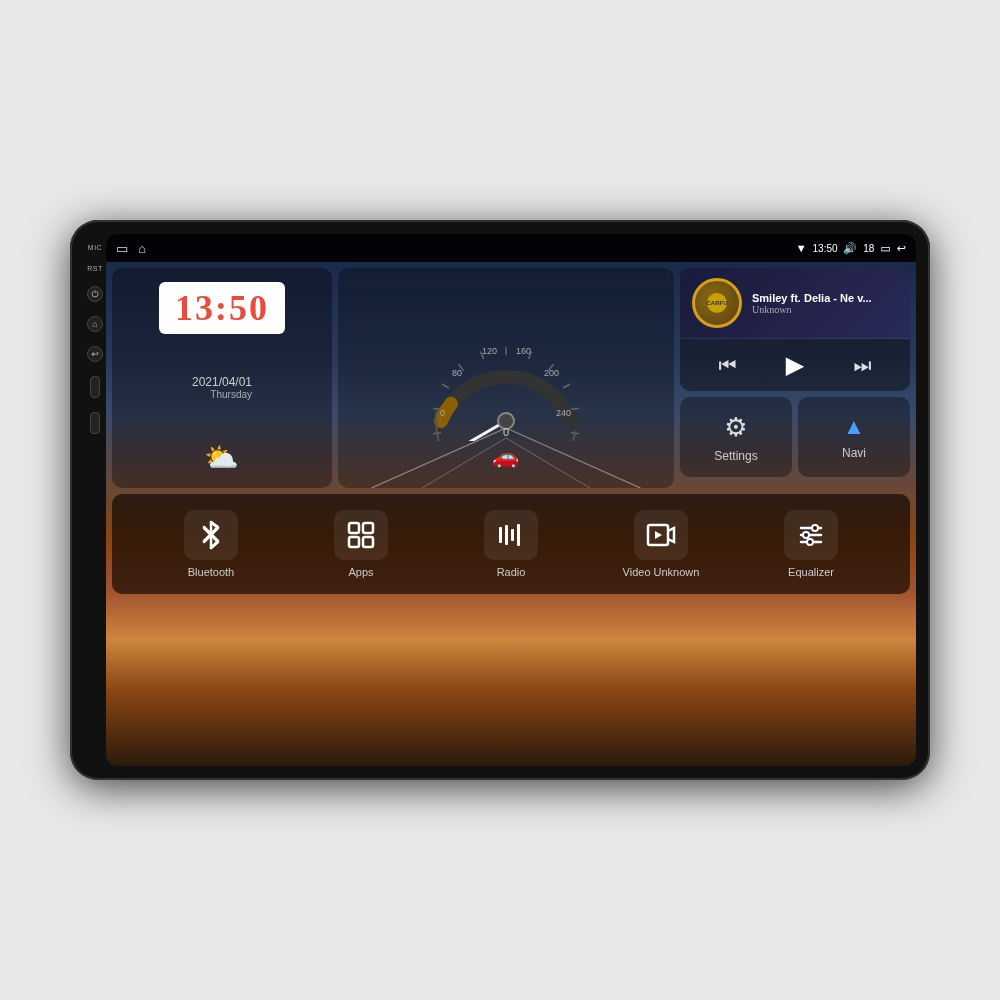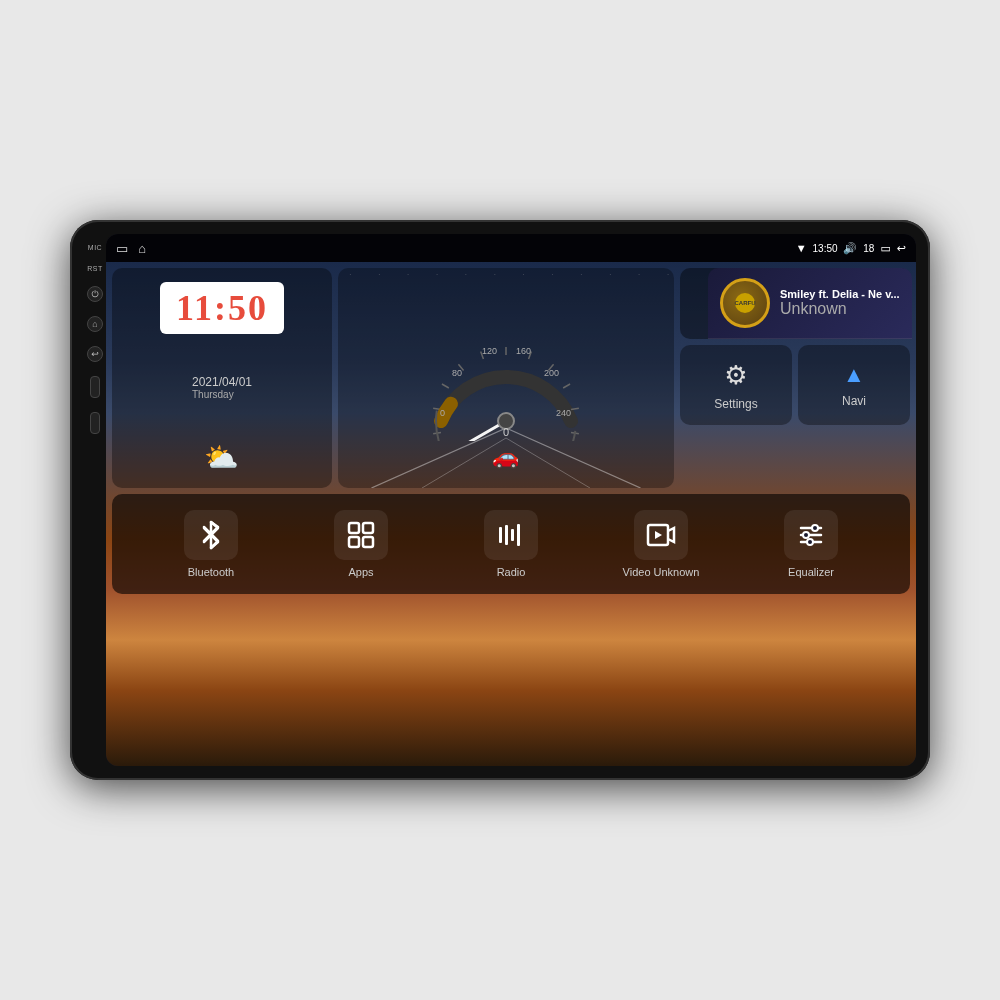--- a/index.html
+++ b/index.html
@@ -183,21 +183,21 @@
       letter-spacing: 2px;
       font-family: 'Georgia', serif;
       line-height: 1;
     }
 
     .clock-display span {
       color: #e74c3c;
     }
 
     .date-info {
-      text-align: left;
+      text-align: right;
     }
 
     .date-text {
       color: #ccc;
       font-size: 12px;
     }
 
     .day-text {
       color: #aaa;
       font-size: 10px;
@@ -235,23 +235,22 @@
       transform: translateX(-50%);
       z-index: 3;
     }
 
     
     .music-panel {
       width: 230px;
       background: rgba(0,0,0,0.4);
       border-radius: 10px;
       display: flex;
-      flex-direction: row;
+      flex-direction: column;
       flex-shrink: 0;
-      padding-left: 28px;
     }
 
     .music-header {
       padding: 10px 12px;
       display: flex;
       align-items: center;
       gap: 10px;
       border-bottom: 1px solid rgba(255,255,255,0.1);
       background: linear-gradient(135deg, #1a1a3a, #2a2a5a);
       border-radius: 10px 10px 0 0;
@@ -292,21 +291,22 @@
       color: #fff;
       font-size: 11px;
       font-weight: bold;
       white-space: nowrap;
       overflow: hidden;
       text-overflow: ellipsis;
     }
 
     .music-artist {
       color: #aaa;
-      font-size: 16px;
+      font-size: 10px;
+      font-family: Liberation Serif, serif;
     }
 
     .music-controls {
       display: flex;
       align-items: center;
       justify-content: space-around;
       padding: 14px;
       flex: 1;
     }
 
@@ -424,21 +424,21 @@
         <span class="status-icon">↩</span>
       </div>
     </div>
 
     <div class="main-content">
 
       <div class="top-row">
 
         <div class="clock-panel">
           <div class="clock-display">
-            <span>11</span><span style="color:#e74c3c">:</span><span>50</span>
+            <span>13</span><span style="color:#e74c3c">:</span><span>50</span>
           </div>
           <div class="date-info">
             <div class="date-text">2021/04/01</div>
             <div class="day-text">Thursday</div>
           </div>
           <div class="weather-icon">⛅</div>
         </div>
 
         <div class="speedo-panel">
 

